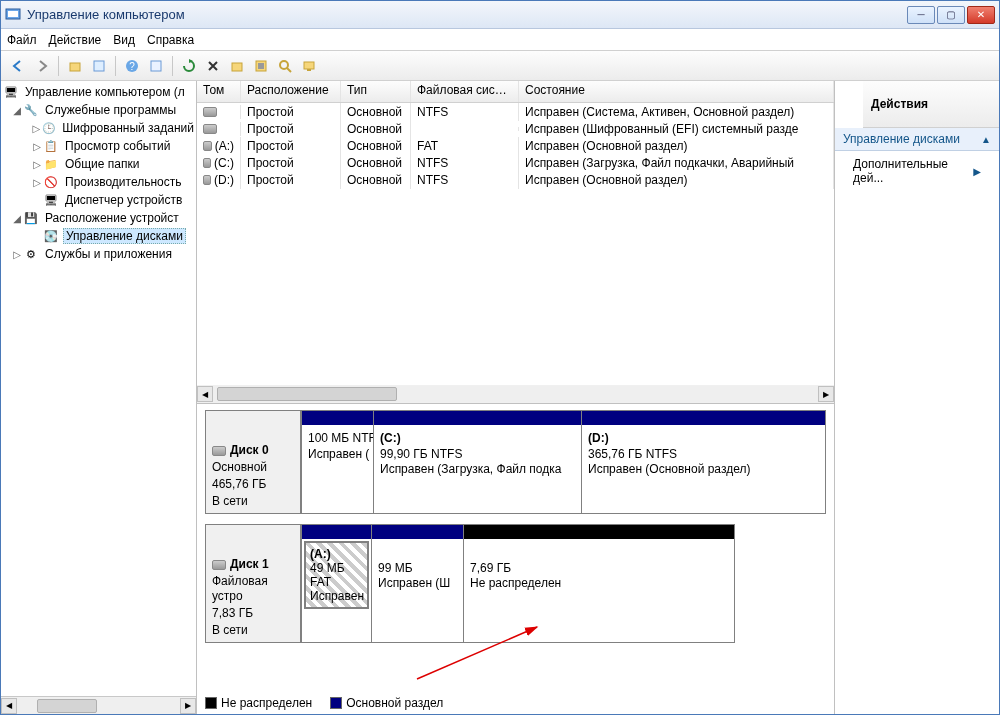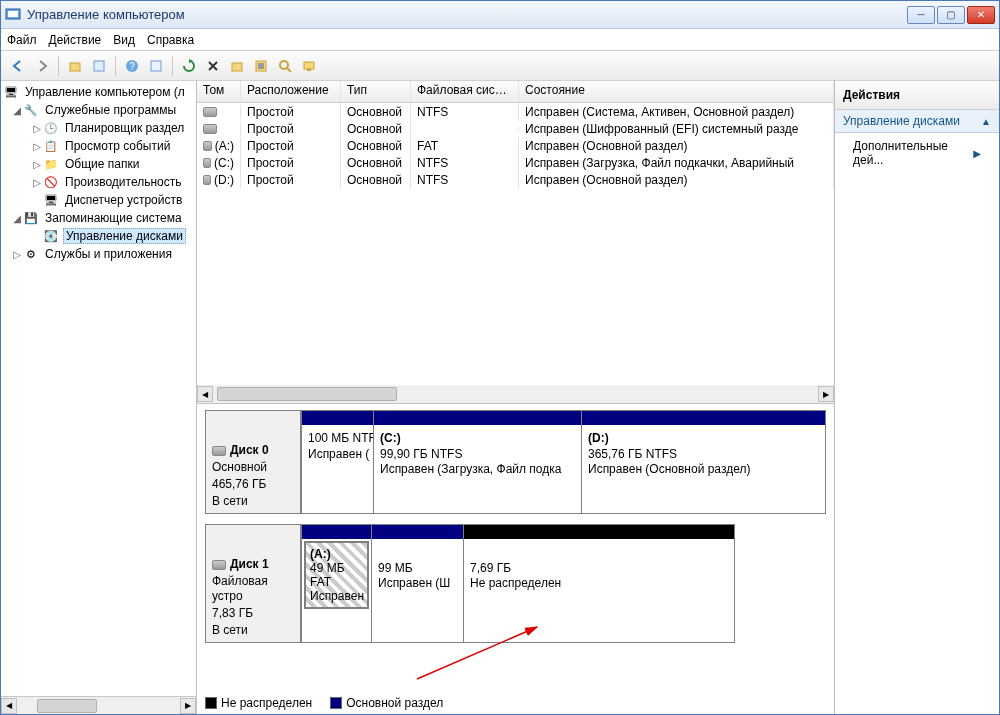--- a/index.html
+++ b/index.html
@@ -63,21 +63,21 @@
 .hd-navy{ background:#000080;} .hd-black{ background:#000;}
 .hatched { background: repeating-linear-gradient(45deg,#fff,#fff 4px,#ccc 4px,#ccc 8px); border:2px solid #808080; margin:2px; padding:4px; }
 .legend { position:absolute; left:8px; bottom:4px; display:flex; gap:18px; align-items:center; font-size:12px; }
 .legend-item { display:flex; align-items:center; gap:4px; }
 .legend-sw { width:12px; height:12px; border:1px solid #666; }
 
 .arrow { position:absolute; left:210px; top:215px; pointer-events:none; }
 
 
 .actions-pane { width:164px; display:flex; flex-direction:column; }
-.actions-head { background:linear-gradient(#fdfdfd,#ececec); border-bottom:1px solid #d0d0d0; padding:7px 8px; font-weight:bold; }
+.actions-head { background:linear-gradient(#fdfdfd,#ececec); border-bottom:1px solid #d0d0d0; padding:16px 8px; font-weight:bold;margin-left:28px; }
 .actions-section { background:#e8f0fb; border-bottom:1px solid #c0d0e4; padding:4px 8px; color:#14568a; display:flex; justify-content:space-between; align-items:center; cursor:pointer; }
 .actions-item { padding:6px 18px; cursor:pointer; display:flex; justify-content:flex-start; align-items:center; }
 .chev { font-size:10px; color:#14568a; }
 
 </style>
 </head>
 <body>
 
 <div class="window">
 
@@ -181,21 +181,21 @@
           <span class="tree-label">Управление компьютером (л</span>
         </div>
         <div class="tree-row" style="padding-left:10px">
           <span class="tree-expand">◢</span>
           <span class="tree-icon">🔧</span>
           <span class="tree-label">Служебные программы</span>
         </div>
         <div class="tree-row" style="padding-left:30px">
             <span class="tree-expand">▷</span>
             <span class="tree-icon">🕒</span>
-            <span class="tree-label">Планировщик раздел</span>
+            <span class="tree-label">Шифрованный заданий</span>
           </div>
         <div class="tree-row" style="padding-left:30px">
             <span class="tree-expand">▷</span>
             <span class="tree-icon">📋</span>
             <span class="tree-label">Просмотр событий</span>
           </div>
         <div class="tree-row" style="padding-left:30px">
             <span class="tree-expand">▷</span>
             <span class="tree-icon">📁</span>
             <span class="tree-label">Общие папки</span>
@@ -205,21 +205,21 @@
             <span class="tree-icon">🚫</span>
             <span class="tree-label">Производительность</span>
           </div>
         <div class="tree-row" style="padding-left:42px">
             <span class="tree-icon">🖥</span>
             <span class="tree-label">Диспетчер устройств</span>
           </div>
         <div class="tree-row" style="padding-left:10px">
             <span class="tree-expand">◢</span>
             <span class="tree-icon">💾</span>
-            <span class="tree-label">Запоминающие система</span>
+            <span class="tree-label">Расположение устройст</span>
           </div>
         <div class="tree-row selected" style="padding-left:42px">
             <span class="tree-icon">💽</span>
             <span class="tree-label">Управление дисками</span>
           </div>
         <div class="tree-row" style="padding-left:10px">
             <span class="tree-expand">▷</span>
             <span class="tree-icon">⚙</span>
             <span class="tree-label">Службы и приложения</span>
           </div>

